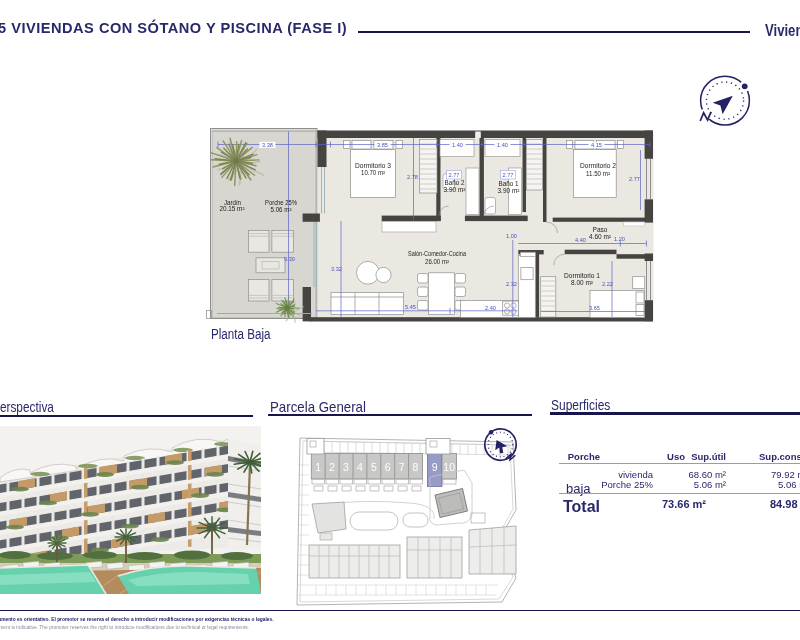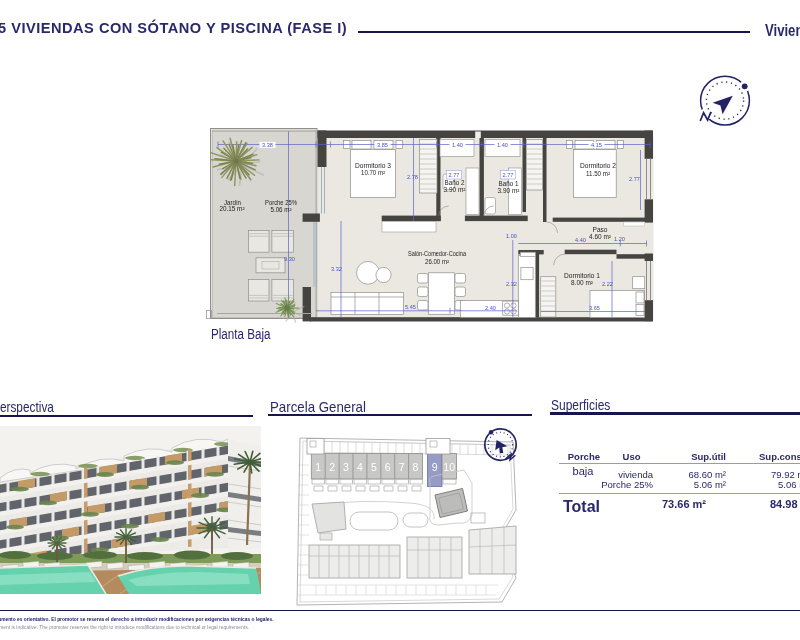--- a/index.html
+++ b/index.html
@@ -868,27 +868,27 @@
   <g>
     <circle cx="232.5" cy="19.6" r="15.7" fill="none" stroke="#232264" stroke-width="1.7"></circle>
     <circle cx="232.5" cy="19.6" r="12.3" fill="none" stroke="#232264" stroke-width="1.1" stroke-dasharray="1 2.8"></circle>
     <path d="M 228.6 14.9 L 239.3 21.2 L 234.3 22.2 L 235.3 27.9 L 231.8 28.3 L 231.3 22.5 L 227.2 25.2 Z" fill="#232264"></path>
     <circle cx="223" cy="7.2" r="2.2" fill="#232264"></circle>
     <path d="M 237.6 33.8 L 243 29.2 L 242 34.8 L 247.4 30.2" fill="none" stroke="#232264" stroke-width="1.5"></path>
   </g>
 </svg>
 
 <div class="abs navy" style="top:451px;left:566px;width:34px;text-align:right;font-size:9.5px;font-weight:bold;">Porche</div>
-<div class="abs navy" style="top:451px;left:610px;width:43px;text-align:center;font-size:9.5px;font-weight:bold;">Uso</div>
+<div class="abs navy" style="top:451px;left:642px;width:43px;text-align:right;font-size:9.5px;font-weight:bold;">Uso</div>
 <div class="abs navy" style="top:451px;left:680px;width:46px;text-align:right;font-size:9.5px;font-weight:bold;">Sup.útil</div>
 <div class="abs navy" style="top:451px;left:759px;width:70px;text-align:left;font-size:9.5px;font-weight:bold;white-space:nowrap;">Sup.construida</div>
 
 <div class="abs" style="top:462.6px;left:559px;width:241px;height:1px;background:#9a99b5;"></div>
 
-<div class="abs navy" style="top:465px;left:566px;width:34px;text-align:center;font-size:11px;">baja</div>
+<div class="abs navy" style="top:481px;left:566px;width:34px;text-align:left;font-size:13px;">baja</div>
 <div class="abs navy" style="top:468.5px;left:610px;width:43px;text-align:right;font-size:9.5px;">vivienda</div>
 <div class="abs navy" style="top:468.5px;left:666px;width:60px;text-align:right;font-size:9.5px;">68.60&nbsp;m²</div>
 <div class="abs navy" style="top:468.5px;left:771px;width:60px;text-align:left;font-size:9.5px;white-space:nowrap;">79.92&nbsp;m²</div>
 
 <div class="abs navy" style="top:478.5px;left:596px;width:57px;text-align:right;font-size:9.5px;">Porche&nbsp;25%</div>
 <div class="abs navy" style="top:478.5px;left:666px;width:60px;text-align:right;font-size:9.5px;">5.06&nbsp;m²</div>
 <div class="abs navy" style="top:478.5px;left:778px;width:60px;text-align:left;font-size:9.5px;white-space:nowrap;">5.06&nbsp;m²</div>
 
 <div class="abs" style="top:492.5px;left:559px;width:241px;height:1px;background:#9a99b5;"></div>
 

